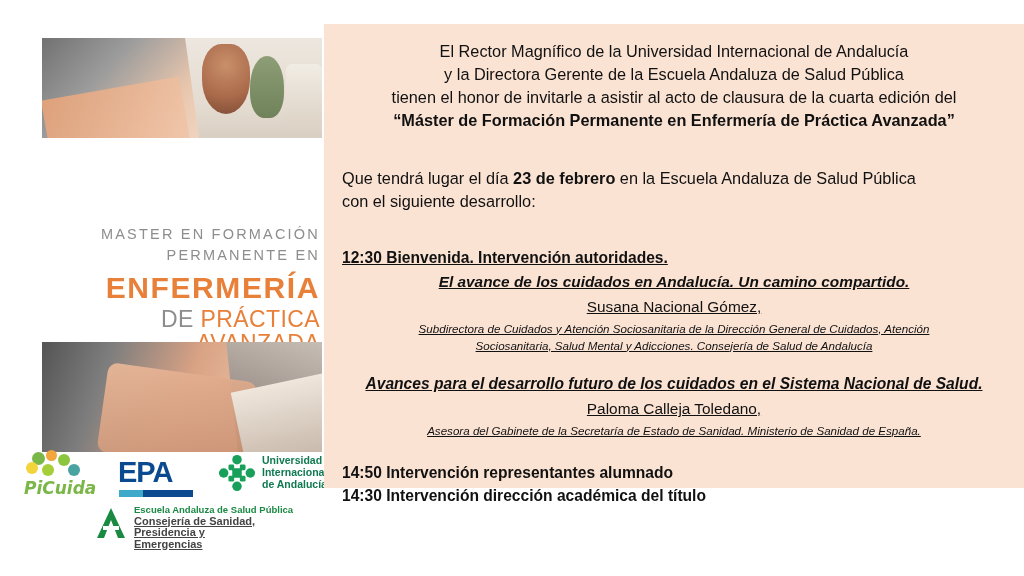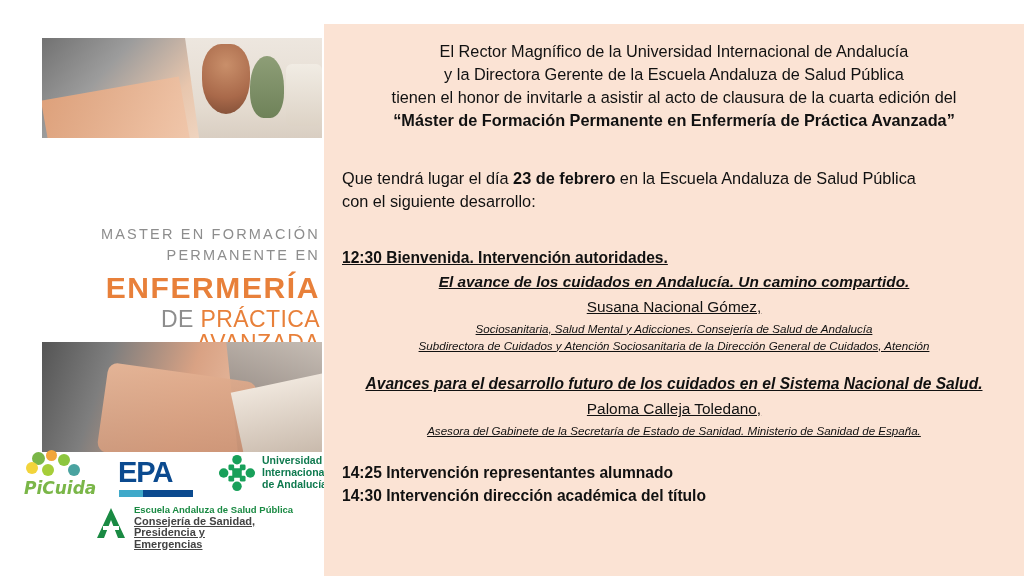--- a/index.html
+++ b/index.html
@@ -200,21 +200,21 @@
     color: #1a8a43; font-size: 9.5px; font-weight: bold; line-height: 11.5px;
   }
   .easp-text .sub { color: #444444; font-weight: bold; font-size: 11px; text-decoration: underline; }
 
   
   .invite {
     position: absolute;
     left: 324px;
     top: 24px;
     width: 700px;
-    height: 552px;
+    height: 464px;
     background: #fbe3d4;
     box-sizing: border-box;
     padding: 16px 18px 10px 18px;
     color: #111111;
   }
   .inv-head {
     text-align: center;
     font-size: 16.3px;
     line-height: 23px;
   }
@@ -372,28 +372,28 @@
       </div>
       <div>con el siguiente desarrollo:</div>
     </div>
 
     <div class="agenda">
       <div class="item">12:30 Bienvenida. Intervención autoridades.</div>
 
       <div class="talk-title">El avance de los cuidados en Andalucía. Un camino compartido.</div>
       <div class="speaker">Susana Nacional Gómez,</div>
       <div class="speaker-role">
+        <div>Subdirectora de Cuidados y Atención Sociosanitaria de la Dirección General de Cuidados, Atención</div>
         <div>Sociosanitaria, Salud Mental y Adicciones. Consejería de Salud de Andalucía</div>
-        <div>Subdirectora de Cuidados y Atención Sociosanitaria de la Dirección General de Cuidados, Atención</div>
       </div>
 
       <div class="talk-title-2">Avances para el desarrollo futuro de los cuidados en el Sistema Nacional de Salud.</div>
       <div class="speaker">Paloma Calleja Toledano,</div>
       <div class="speaker-role">Asesora del Gabinete de la Secretaría de Estado de Sanidad. Ministerio de Sanidad de España.</div>
     </div>
 
     <div class="agenda-tail">
-      <div class="item">14:25 Intervención representantes alumnado</div>
+      <div class="item">14:50 Intervención representantes alumnado</div>
       <div class="item">14:30 Intervención dirección académica del título</div>
     </div>
   </div>
 
 </div>
 
 </body></html>

